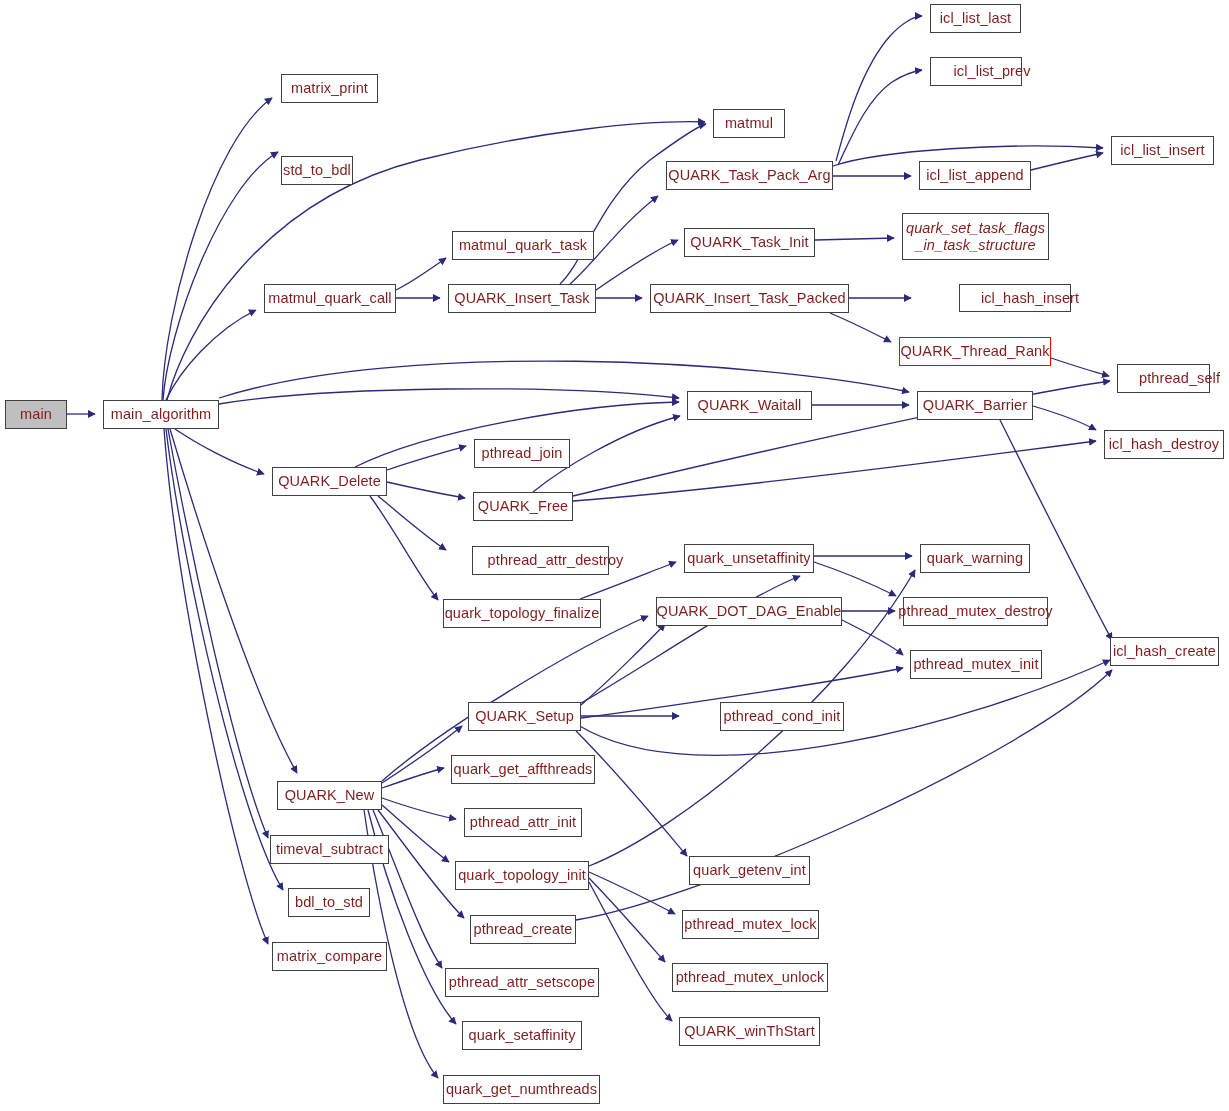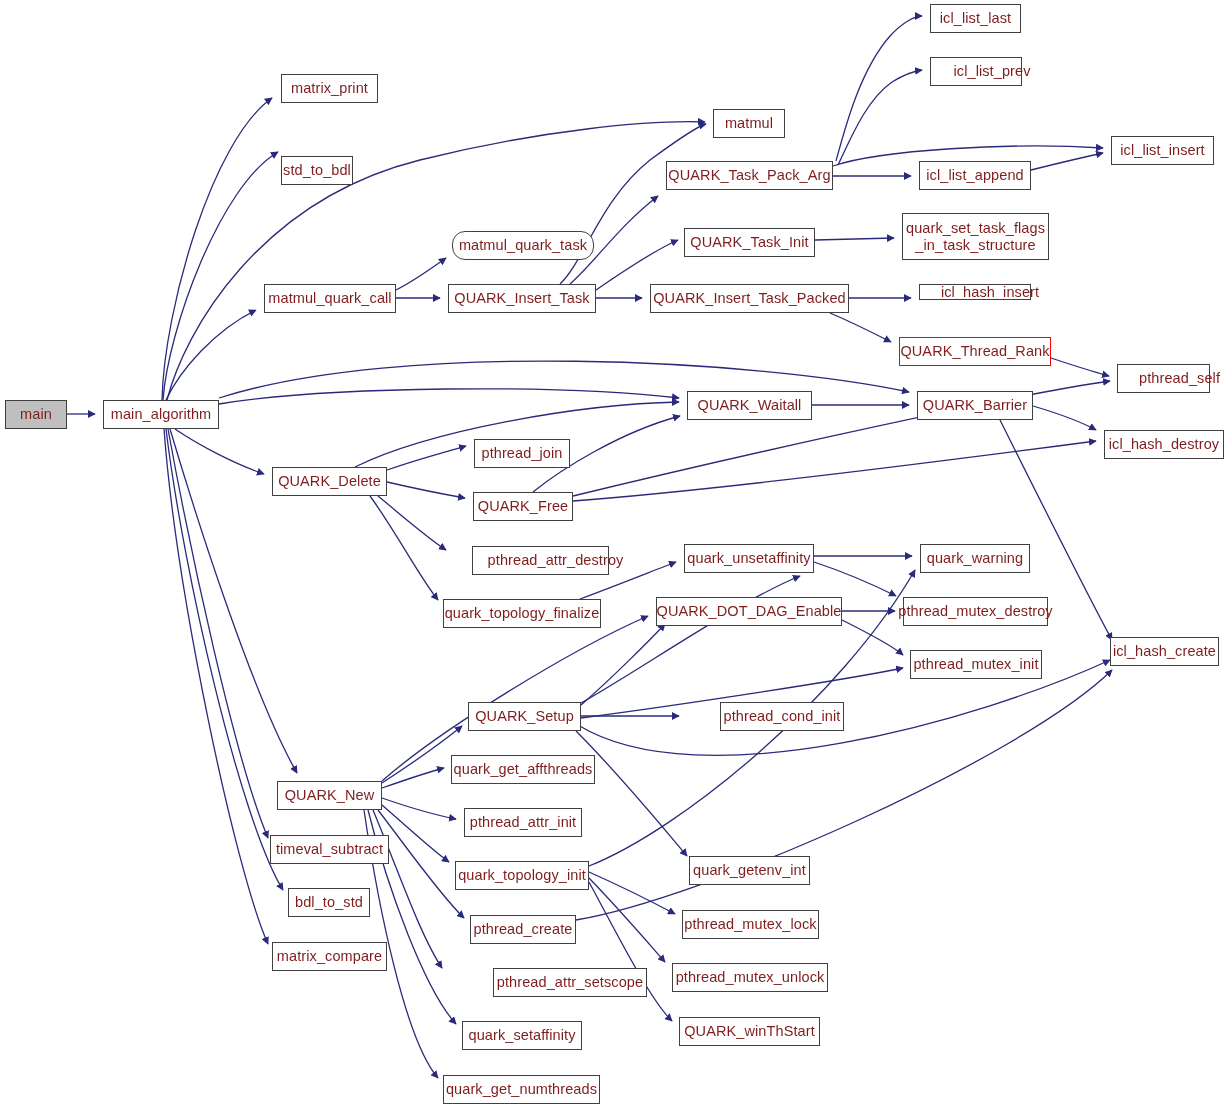--- a/index.html
+++ b/index.html
@@ -132,28 +132,28 @@
       <div class="node filled" style="left: 5px; top: 400px; width: 62px; height: 29px;"><span class="node-label">main</span></div>
       <div class="node" style="left: 103px; top: 400px; width: 116px; height: 29px;"><span class="node-label">main_algorithm</span></div>
       <div class="node" style="left: 281px; top: 74px; width: 97px; height: 29px;"><span class="node-label">matrix_print</span></div>
       <div class="node" style="left: 281px; top: 127px; width: 72px; height: 29px; margin-top: 29px;"><span class="node-label">std_to_bdl</span></div>
       <div class="node" style="left: 713px; top: 109px; width: 72px; height: 29px;"><span class="node-label">matmul</span></div>
       <div class="node" style="left: 666px; top: 161px; width: 167px; height: 29px;"><span class="node-label">QUARK_Task_Pack_Arg</span></div>
       <div class="node" style="left: 930px; top: 4px; width: 91px; height: 29px;"><span class="node-label">icl_list_last</span></div>
       <div class="node" style="left: 930px; top: 57px; width: 92px; height: 29px; padding-left: 32px;"><span class="node-label">icl_list_prev</span></div>
       <div class="node" style="left: 1111px; top: 136px; width: 103px; height: 29px;"><span class="node-label">icl_list_insert</span></div>
       <div class="node" style="left: 919px; top: 161px; width: 112px; height: 29px;"><span class="node-label">icl_list_append</span></div>
-      <div class="node" style="left: 452px; top: 231px; width: 142px; height: 29px; border-radius: 13px;"><span class="node-label">matmul_quark_task</span></div>
+      <div class="node" style="left: 452px; top: 231px; width: 142px; height: 29px;"><span class="node-label">matmul_quark_task</span></div>
       <div class="node" style="left: 684px; top: 228px; width: 131px; height: 29px;"><span class="node-label">QUARK_Task_Init</span></div>
-      <div class="node" style="left: 902px; top: 213px; width: 147px; height: 47px;"><span class="node-label">quark_set_task_flags
+      <div class="node" style="left: 902px; top: 213px; width: 147px; height: 47px; font-style: italic;"><span class="node-label">quark_set_task_flags
 _in_task_structure</span></div>
       <div class="node" style="left: 264px; top: 284px; width: 132px; height: 29px;"><span class="node-label">matmul_quark_call</span></div>
       <div class="node" style="left: 448px; top: 284px; width: 148px; height: 29px;"><span class="node-label">QUARK_Insert_Task</span></div>
       <div class="node" style="left: 650px; top: 284px; width: 199px; height: 29px;"><span class="node-label">QUARK_Insert_Task_Packed</span></div>
-      <div class="node" style="left: 919px; top: 284px; width: 112px; height: 16px; padding-left: 30px;"><span class="node-label">icl_hash_insert</span></div>
+      <div class="node" style="left: 959px; top: 284px; width: 112px; height: 28px; padding-left: 30px;"><span class="node-label">icl_hash_insert</span></div>
       <div class="node highlight" style="left: 899px; top: 337px; width: 152px; height: 29px;"><span class="node-label">QUARK_Thread_Rank</span></div>
       <div class="node" style="left: 1117px; top: 364px; width: 93px; height: 29px; padding-left: 32px;"><span class="node-label">pthread_self</span></div>
       <div class="node" style="left: 687px; top: 391px; width: 125px; height: 29px;"><span class="node-label">QUARK_Waitall</span></div>
       <div class="node" style="left: 917px; top: 391px; width: 116px; height: 29px;"><span class="node-label">QUARK_Barrier</span></div>
       <div class="node" style="left: 1104px; top: 430px; width: 120px; height: 29px;"><span class="node-label">icl_hash_destroy</span></div>
       <div class="node" style="left: 272px; top: 467px; width: 115px; height: 29px;"><span class="node-label">QUARK_Delete</span></div>
       <div class="node" style="left: 474px; top: 439px; width: 96px; height: 29px;"><span class="node-label">pthread_join</span></div>
       <div class="node" style="left: 473px; top: 492px; width: 100px; height: 29px;"><span class="node-label">QUARK_Free</span></div>
       <div class="node" style="left: 472px; top: 546px; width: 137px; height: 29px; padding-left: 30px;"><span class="node-label">pthread_attr_destroy</span></div>
       <div class="node" style="left: 443px; top: 599px; width: 158px; height: 29px;"><span class="node-label">quark_topology_finalize</span></div>
@@ -163,21 +163,21 @@
       <div class="node" style="left: 903px; top: 597px; width: 145px; height: 29px;"><span class="node-label">pthread_mutex_destroy</span></div>
       <div class="node" style="left: 910px; top: 650px; width: 132px; height: 29px;"><span class="node-label">pthread_mutex_init</span></div>
       <div class="node" style="left: 1110px; top: 637px; width: 109px; height: 29px;"><span class="node-label">icl_hash_create</span></div>
       <div class="node" style="left: 468px; top: 702px; width: 113px; height: 29px;"><span class="node-label">QUARK_Setup</span></div>
       <div class="node" style="left: 720px; top: 702px; width: 124px; height: 29px;"><span class="node-label">pthread_cond_init</span></div>
       <div class="node" style="left: 277px; top: 781px; width: 105px; height: 29px;"><span class="node-label">QUARK_New</span></div>
       <div class="node" style="left: 451px; top: 755px; width: 144px; height: 29px;"><span class="node-label">quark_get_affthreads</span></div>
       <div class="node" style="left: 464px; top: 808px; width: 118px; height: 29px;"><span class="node-label">pthread_attr_init</span></div>
       <div class="node" style="left: 455px; top: 861px; width: 134px; height: 29px;"><span class="node-label">quark_topology_init</span></div>
       <div class="node" style="left: 470px; top: 915px; width: 106px; height: 29px;"><span class="node-label">pthread_create</span></div>
-      <div class="node" style="left: 445px; top: 968px; width: 154px; height: 29px; margin-left: 48px;"><span class="node-label">pthread_attr_setscope</span></div>
+      <div class="node" style="left: 445px; top: 968px; width: 154px; height: 29px;"><span class="node-label">pthread_attr_setscope</span></div>
       <div class="node" style="left: 462px; top: 1021px; width: 120px; height: 29px;"><span class="node-label">quark_setaffinity</span></div>
       <div class="node" style="left: 443px; top: 1075px; width: 157px; height: 29px;"><span class="node-label">quark_get_numthreads</span></div>
       <div class="node" style="left: 270px; top: 835px; width: 119px; height: 29px;"><span class="node-label">timeval_subtract</span></div>
       <div class="node" style="left: 288px; top: 888px; width: 82px; height: 29px;"><span class="node-label">bdl_to_std</span></div>
       <div class="node" style="left: 272px; top: 942px; width: 115px; height: 29px;"><span class="node-label">matrix_compare</span></div>
       <div class="node" style="left: 689px; top: 856px; width: 121px; height: 29px;"><span class="node-label">quark_getenv_int</span></div>
       <div class="node" style="left: 682px; top: 910px; width: 137px; height: 29px;"><span class="node-label">pthread_mutex_lock</span></div>
       <div class="node" style="left: 672px; top: 963px; width: 156px; height: 29px;"><span class="node-label">pthread_mutex_unlock</span></div>
       <div class="node" style="left: 679px; top: 1017px; width: 141px; height: 29px;"><span class="node-label">QUARK_winThStart</span></div>
     </div>

